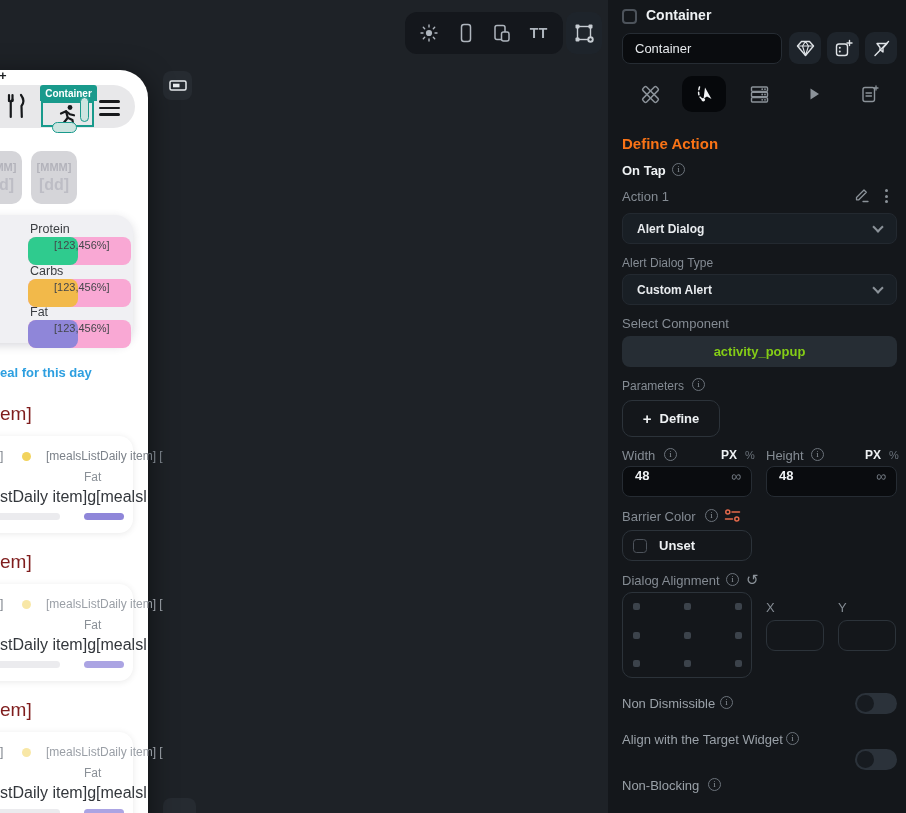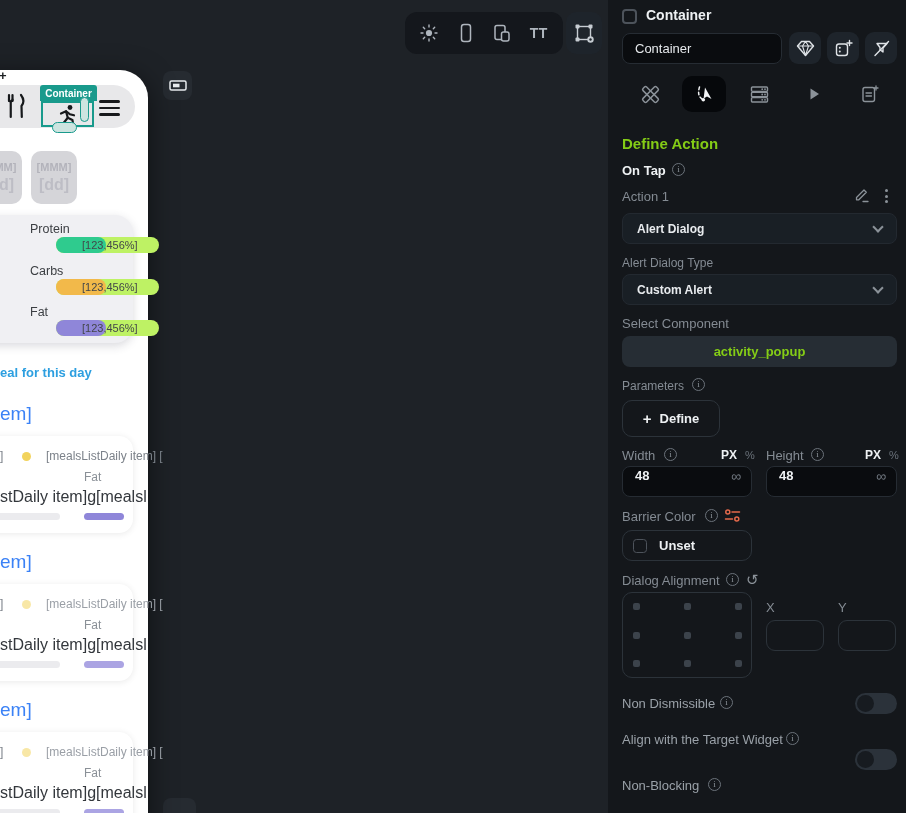--- a/index.html
+++ b/index.html
@@ -44,27 +44,27 @@
               background:#cde4e0; border:1.5px solid #199a8c; }
 
   .date-chip { position:absolute; top:81px; width:46px; height:53px; background:#d5d5d9; border-radius:10px;
                display:flex; flex-direction:column; align-items:center; justify-content:center; gap:3px; }
   .date-chip .m { font-size:11px; font-weight:600; color:#b3b3bb; }
   .date-chip .d { font-size:16px; font-weight:700; color:#bdbdc5; }
 
   .nutri-card { position:absolute; left:-24px; top:145px; width:157px; height:128px; background:#f0f0f3;
                 border-radius:18px; box-shadow:0 3px 10px rgba(50,50,70,.18); }
   .nutri-label { position:absolute; left:54px; font-size:12.5px; color:#3b3e42; }
-  .nutri-bar { position:absolute; left:52px; width:103px; height:16px; background:#bef264; border-radius:8px;margin-left:28px; }
+  .nutri-bar { position:absolute; left:52px; width:103px; height:28px; background:#f9a8d4; border-radius:8px; }
   .nutri-fill { height:100%; border-radius:8px; }
   .nutri-val { position:absolute; left:26px; top:2px; font-size:11px; color:#43464a; white-space:nowrap; }
 
   .add-meal { position:absolute; left:0; top:295px; font-size:13px; font-weight:600; color:#2d9fe0; white-space:nowrap; }
 
-  .meal-header { position:absolute; left:0; font-size:19px; color:#3b82f6; white-space:nowrap; }
+  .meal-header { position:absolute; left:0; font-size:19px; color:#7f1d1d; white-space:nowrap; }
   .meal-card { position:absolute; left:-24px; width:157px; height:97px; background:#fff; border-radius:14px;
                box-shadow:0 1px 7px rgba(0,0,0,.09); }
   .mi-bracket { position:absolute; left:24px; top:13px; font-size:12px; color:#7c828a; }
   .mi-dot { position:absolute; left:46px; top:16px; width:9px; height:9px; border-radius:50%; background:#f2d35c; }
   .mi-text { position:absolute; left:70px; top:13px; font-size:12px; color:#7c828a; white-space:nowrap; }
   .mi-fat { position:absolute; left:108px; top:34px; font-size:12px; color:#8a9097; }
   .mi-detail { position:absolute; left:24px; top:52px; font-size:16px; color:#33373c; white-space:nowrap; }
   .mi-bar-gray { position:absolute; left:0; top:77px; width:84px; height:7px; background:#ebebee; border-radius:4px; }
   .mi-bar-purple { position:absolute; left:108px; top:77px; width:40px; height:7px; background:#8f86d9; border-radius:4px; }
 
@@ -73,21 +73,21 @@
   .p-abs { position:absolute; }
   .checkbox { width:15px; height:15px; border:2px solid #4d535b; border-radius:4px; background:transparent; }
   .w-label { font-size:14px; font-weight:700; color:#eef1f3; }
   .name-input { left:14px; top:33px; width:160px; height:31px; background:#0a0c0f; border:1px solid #262c33;
                 border-radius:8px; color:#e6e9ec; font-size:13px; line-height:29px; padding-left:12px; }
   .hbtn { top:32px; width:32px; height:32px; background:#1e242b; border-radius:9px;
           display:flex; align-items:center; justify-content:center; color:#dfe3e7; }
   .tab { top:76px; width:44px; height:36px; display:flex; align-items:center; justify-content:center; color:#8b9299; }
   .tab.active { background:#06080b; border-radius:10px; color:#f2f4f6; }
 
-  .sec-title { font-size:15px; font-weight:700; color:#84cc16; }
+  .sec-title { font-size:15px; font-weight:700; color:#f97316; }
   .lbl { font-size:13px; color:#848b93; }
   .lbl-sm { font-size:12px; color:#848b93; }
   .wlbl { font-size:13px; font-weight:700; color:#eef1f3; }
 
   .info-icon { display:inline-flex; width:13px; height:13px; border:1px solid #6b727a; border-radius:50%;
                color:#8b9299; align-items:center; justify-content:center; }
   .info-icon::after { content:"i"; font-size:9px; line-height:1; font-family:"Liberation Serif",serif; }
 
   .dropdown { left:14px; width:275px; height:31px; background:#191f25; border:1px solid #232930; border-radius:8px;
               display:flex; align-items:center; padding:0 14px; }

